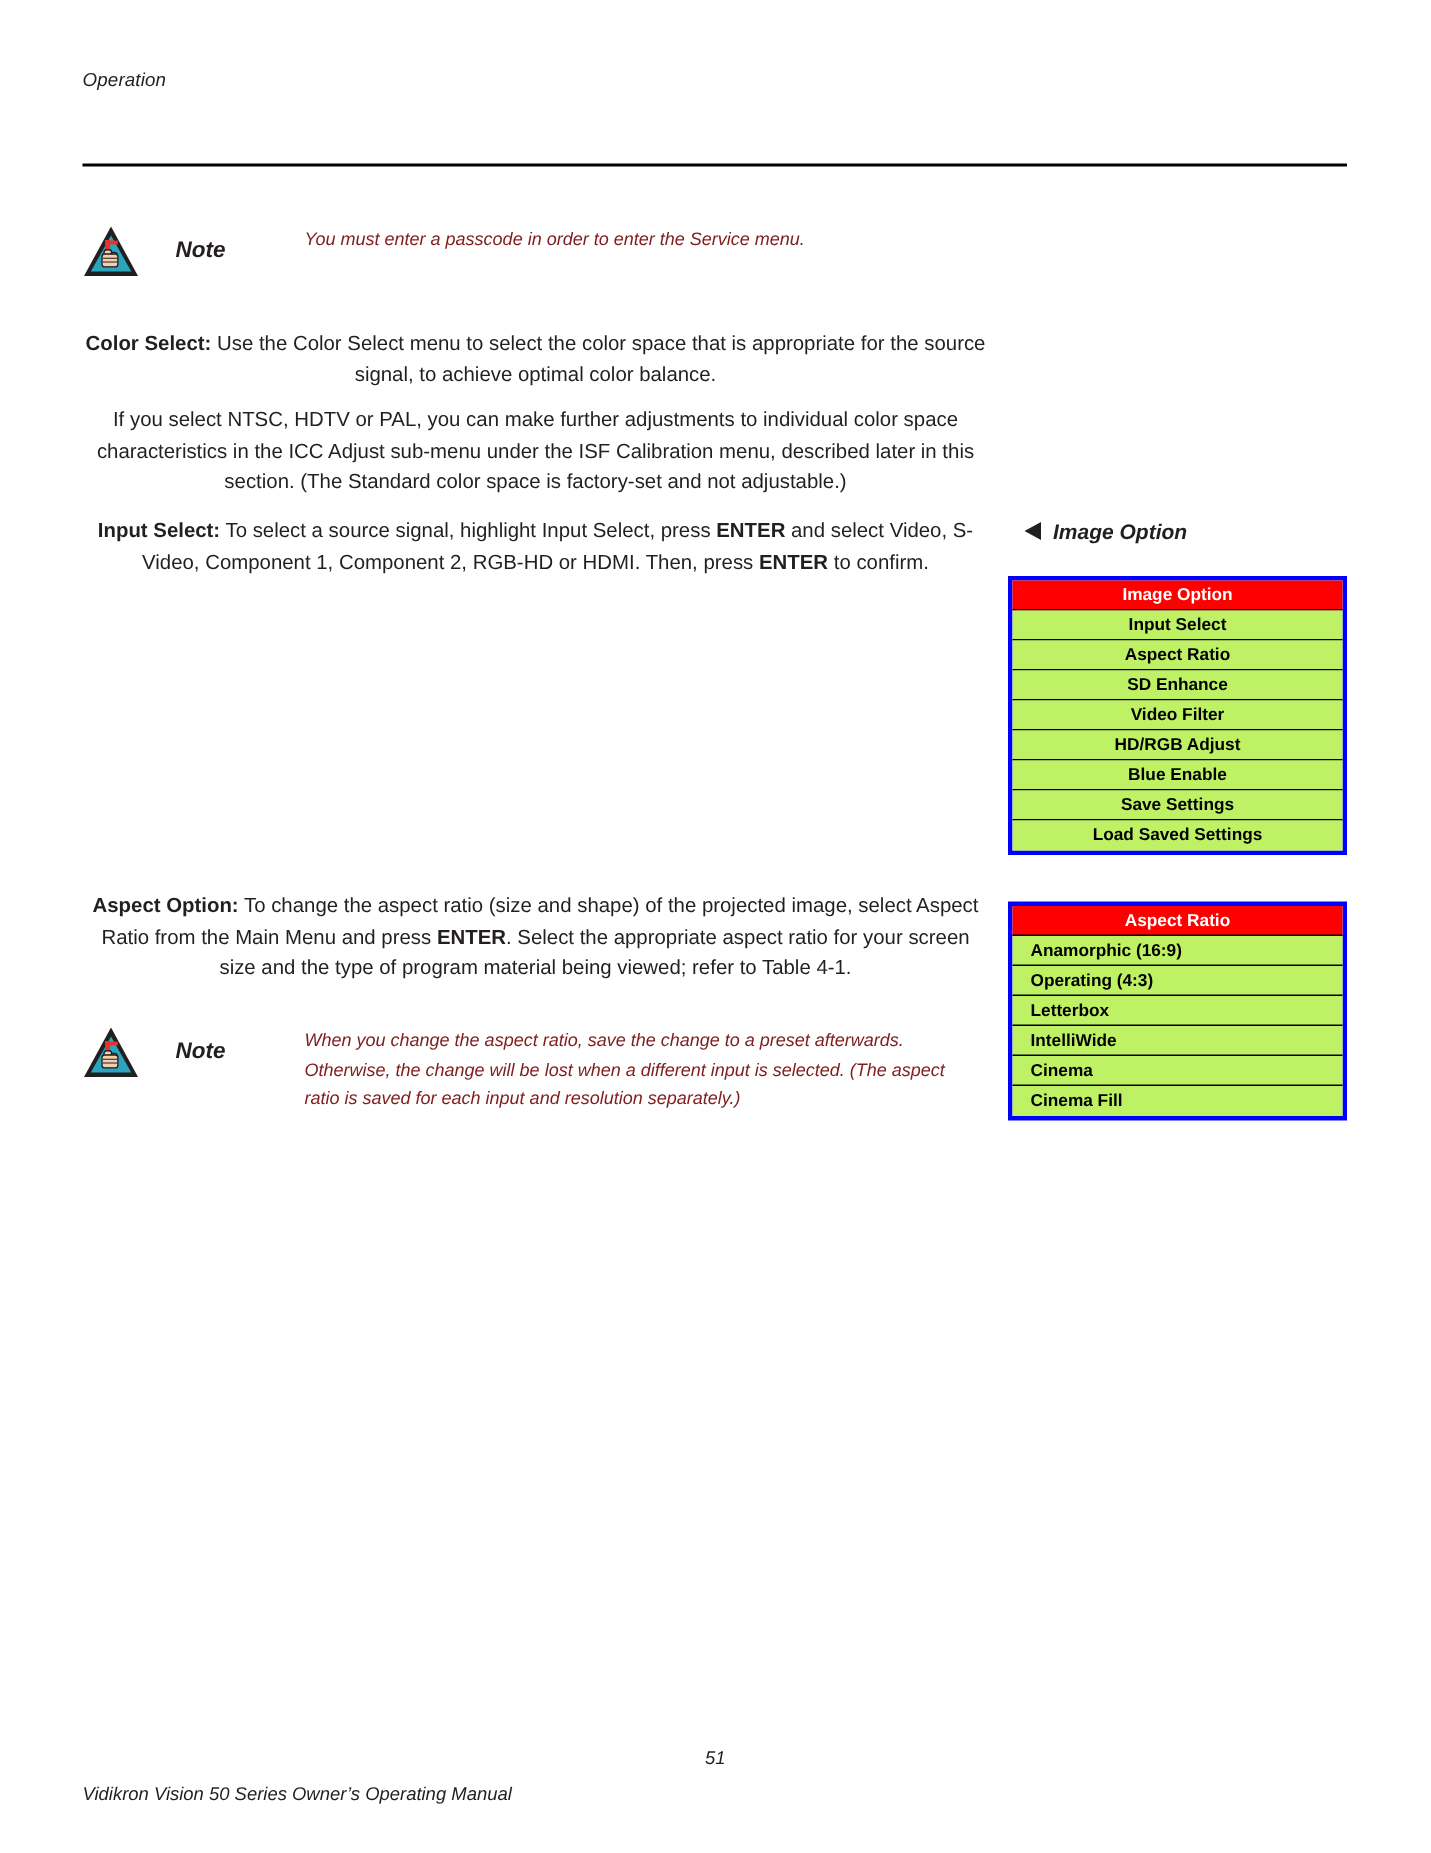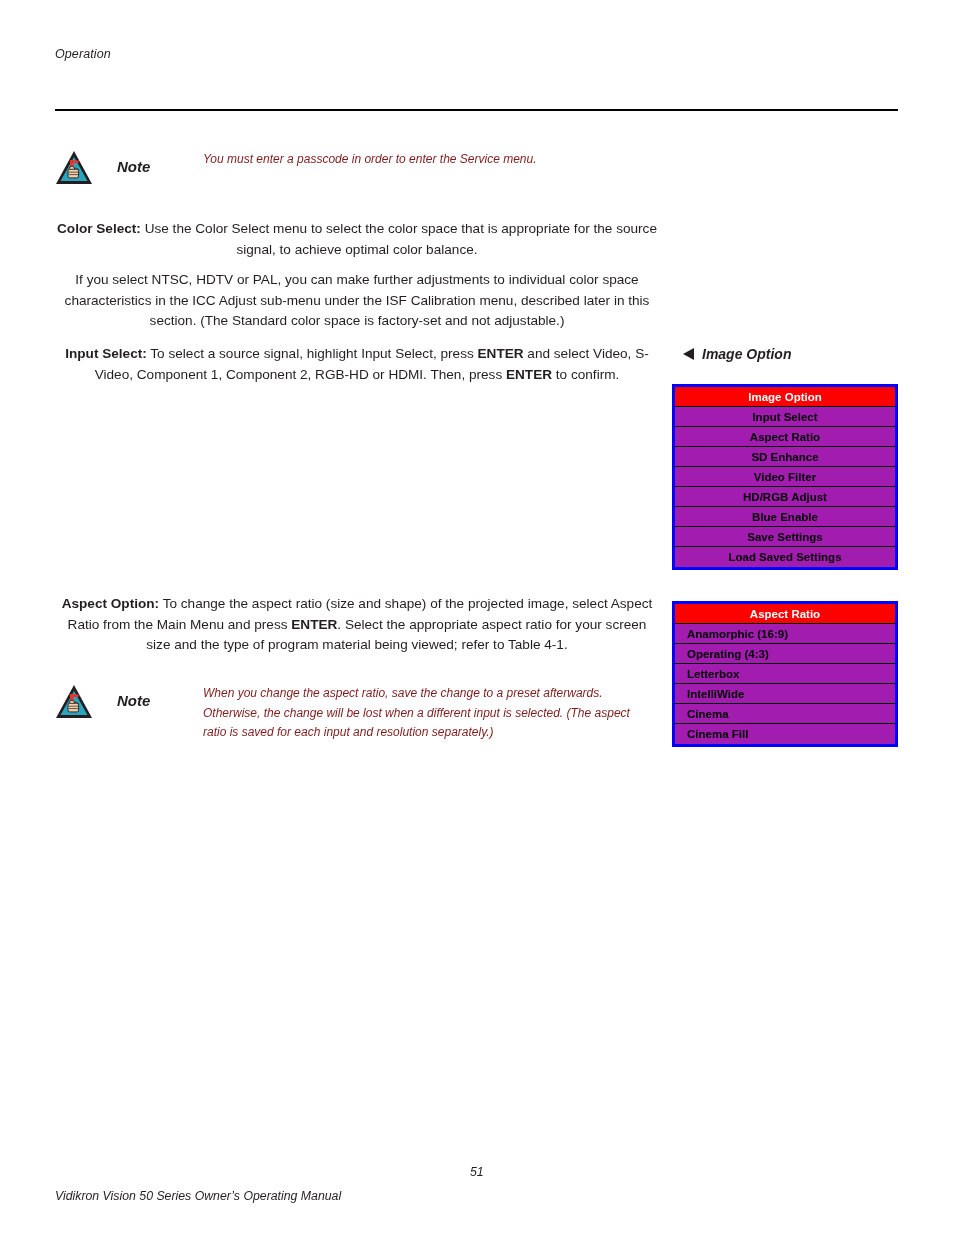--- a/index.html
+++ b/index.html
@@ -112,21 +112,21 @@
     border: 3px solid #0000ff;
     background: #ffffff;
     box-sizing: border-box;
   }
   .osd-row {
     height: 20px;
     line-height: 20px;
     font-size: 11.5px;
     font-weight: bold;
     color: #000000;
-    background: #a21caf;
+    background: #bef264;
     border-bottom: 1px solid #000000;
     box-sizing: border-box;
     white-space: nowrap;
     overflow: hidden;
   }
   .osd-row:last-child {
     border-bottom: none;
   }
   .osd-header {
     background: #ff0000;

